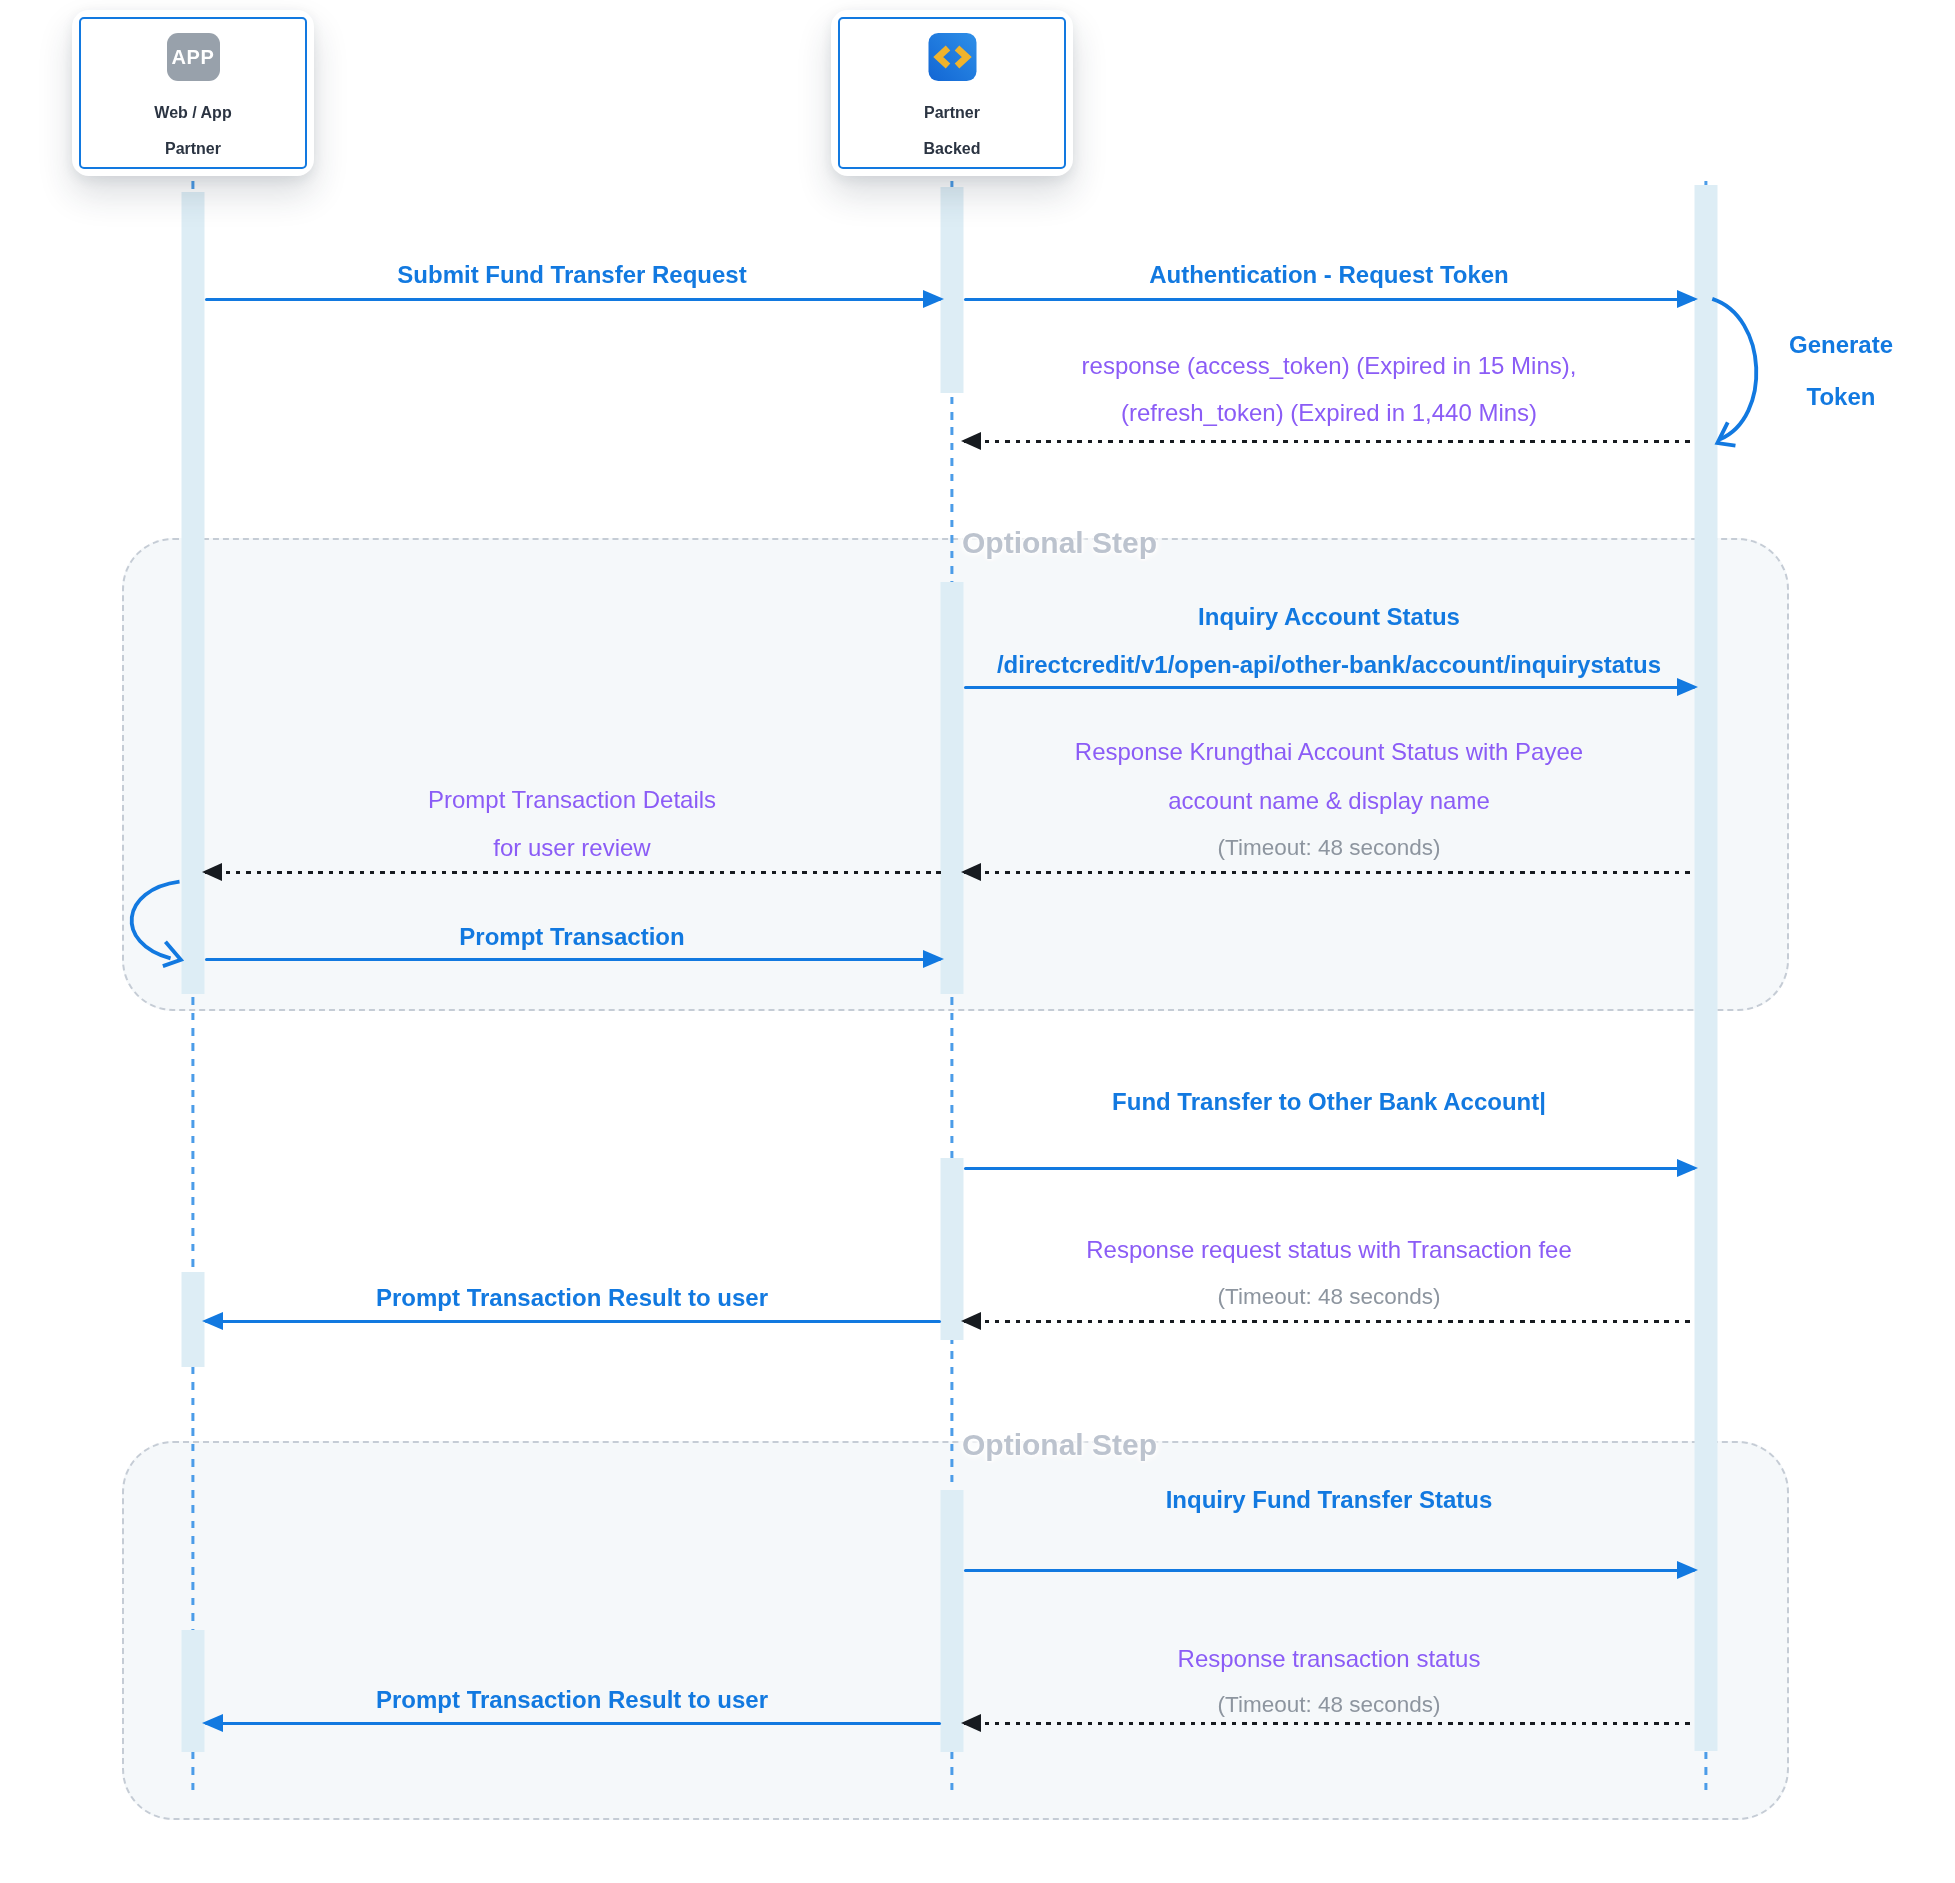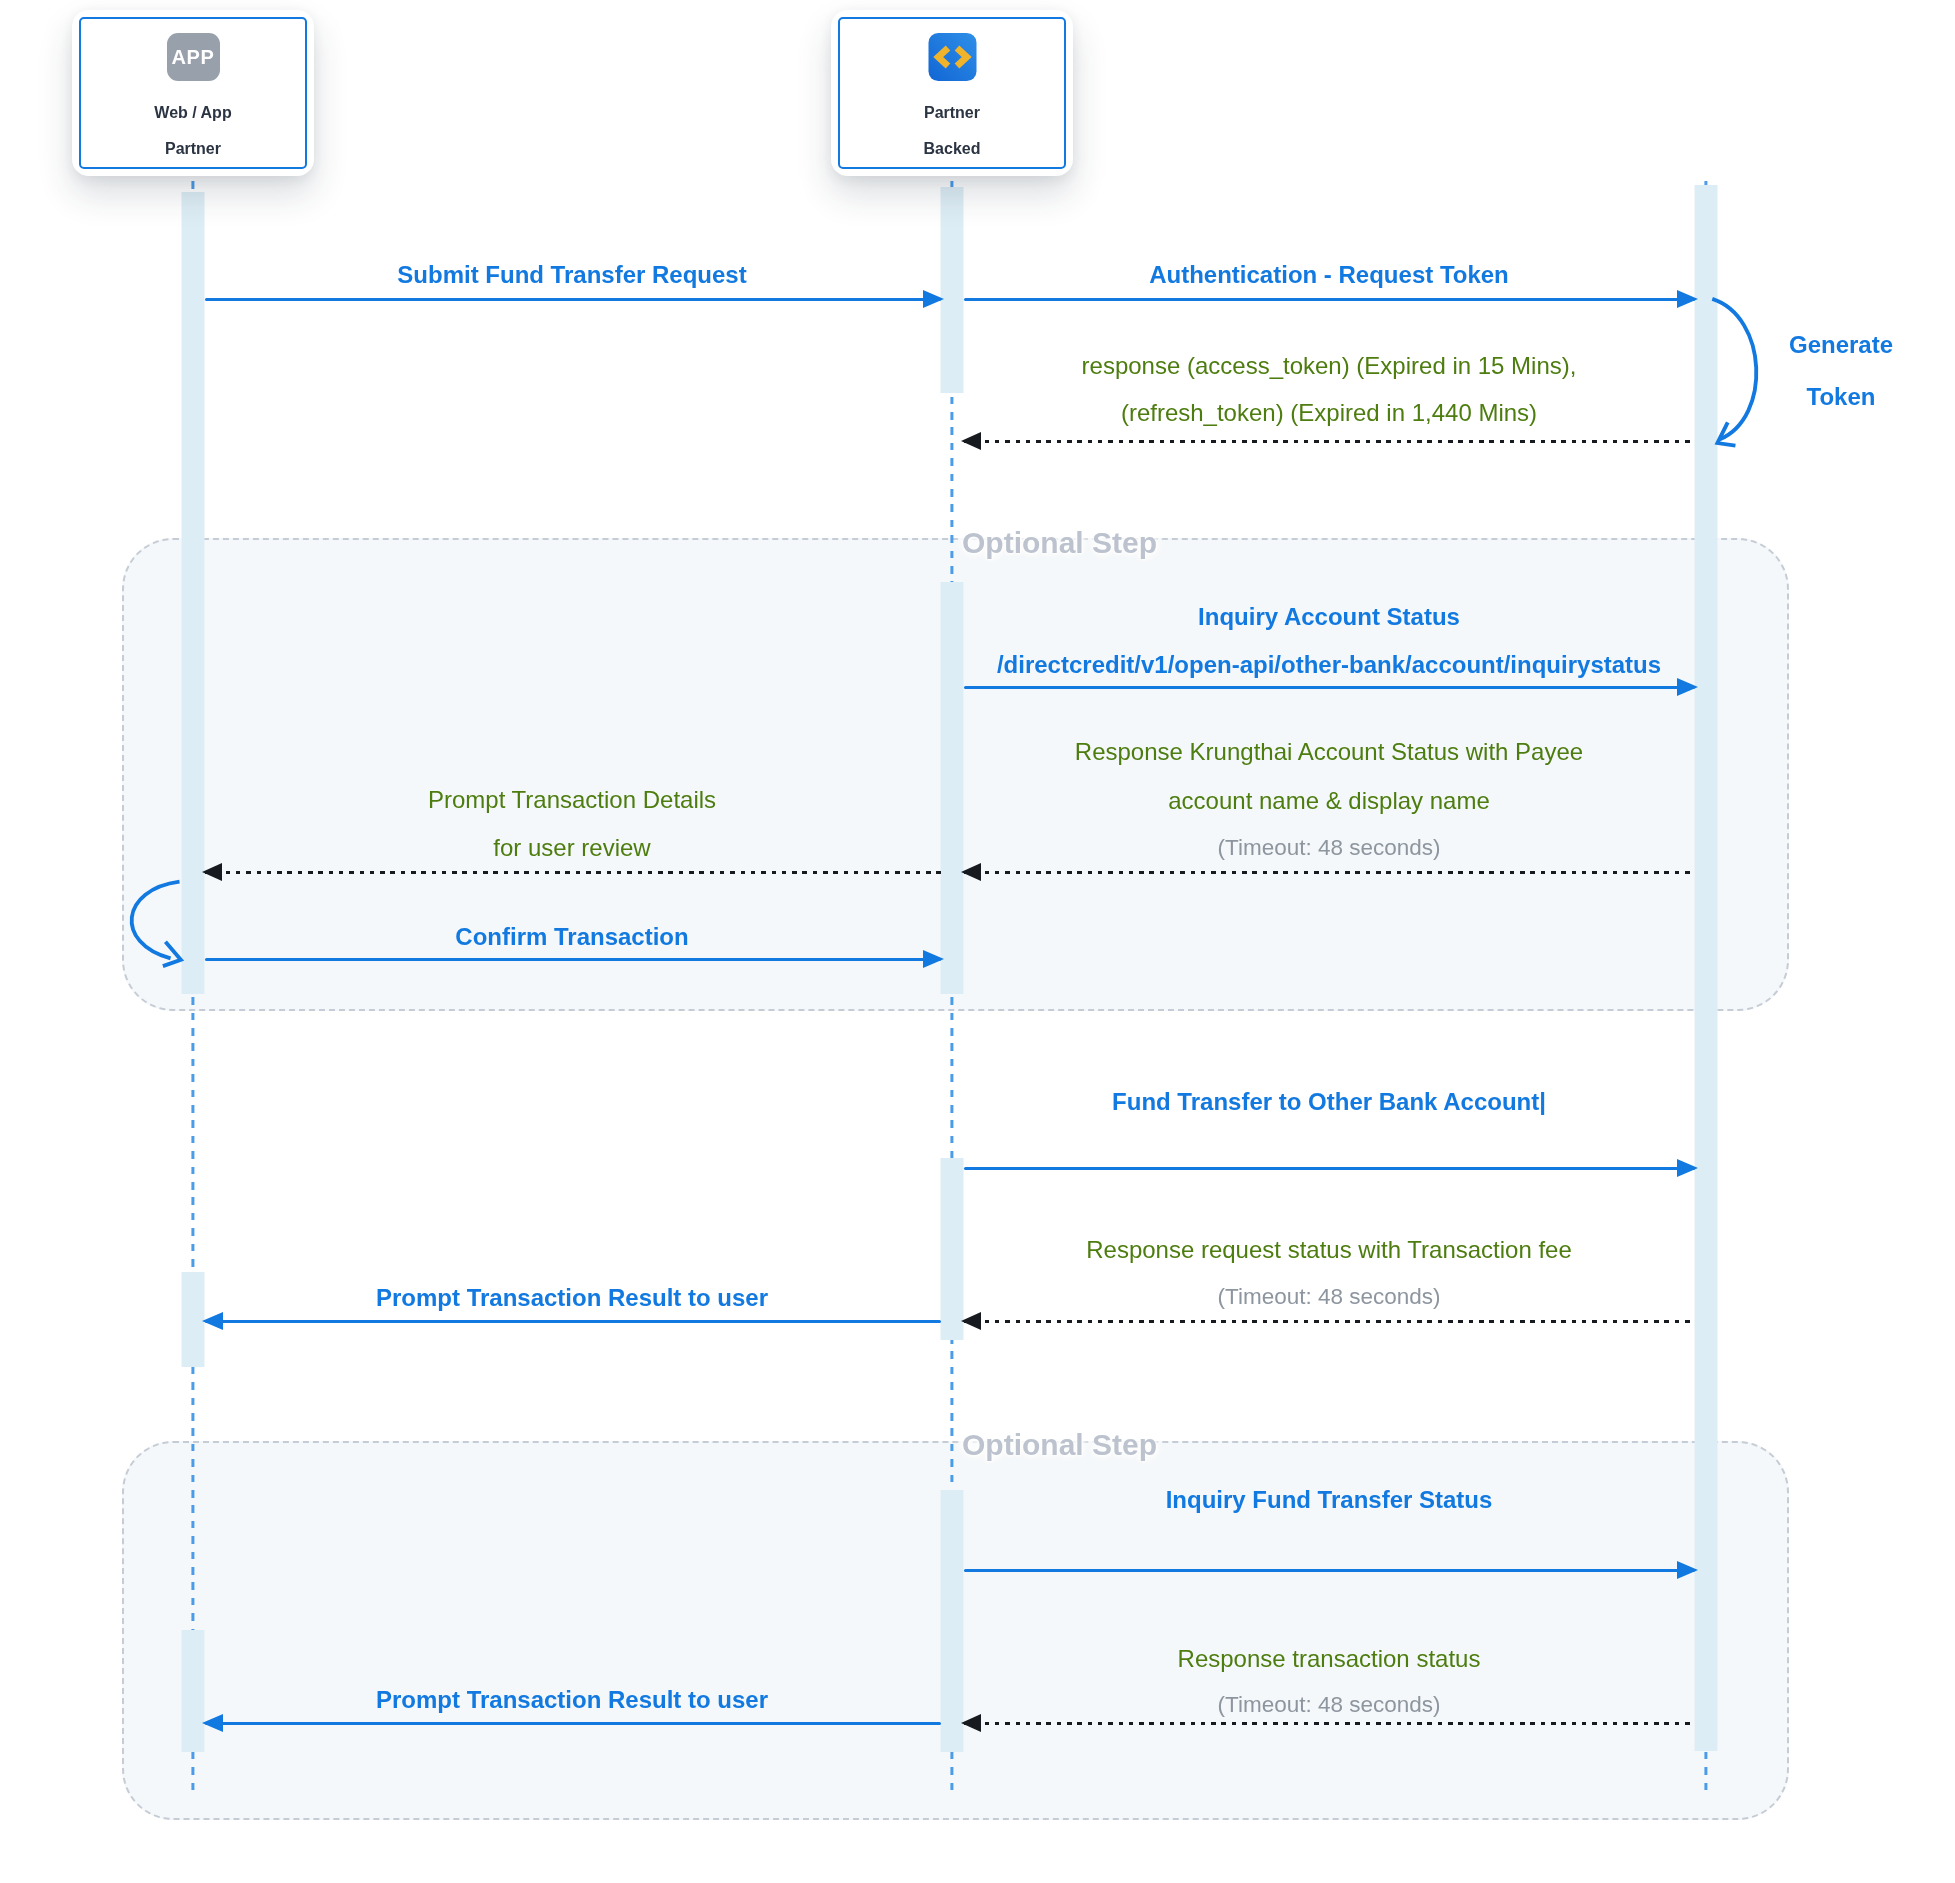--- a/index.html
+++ b/index.html
@@ -35,21 +35,21 @@
   .optbox{
     position:absolute;background:#f5f8fa;border:2.6px dashed #c5ccd5;border-radius:51px;box-sizing:border-box;z-index:0;
   }
   .optlabel{
     position:absolute;font-weight:bold;font-size:30px;color:#bcc3ce;white-space:nowrap;z-index:5;
     text-shadow:0 0 3.9px #fff,0 0 6.4px #fff,0 0 10.3px #fff,0 0 14px #fff,1.3px 1.3px 2.6px #fff,-1.3px -1.3px 2.6px #fff;
   }
   
   .lbl{position:absolute;white-space:nowrap;z-index:4;transform:translateX(-50%);text-align:center;}
   .blue{color:#1279e0;font-weight:bold;font-size:24px;}
-  .dark{color:#4d7c0f;font-weight:normal;font-size:24px;}
+  .dark{color:#8b5cf6;font-weight:normal;font-size:24px;}
   .gray{color:#8d959f;font-weight:normal;font-size:22.5px;}
   
   .arrow{position:absolute;height:3.2px;background:#1279e0;z-index:3;border-radius:1.9px;}
   .arrow .head-r{position:absolute;right:-2.6px;top:-7.7px;width:0;height:0;
     border-left:21px solid #1279e0;border-top:9px solid transparent;border-bottom:9px solid transparent;}
   .arrow .head-l{position:absolute;left:-2.6px;top:-7.7px;width:0;height:0;
     border-right:21px solid #1279e0;border-top:9px solid transparent;border-bottom:9px solid transparent;}
   .dotted{position:absolute;height:3.2px;z-index:3;
     background:repeating-linear-gradient(90deg,#171b20 0 4.5px,transparent 4.5px 10.3px);}
   .dotted .head-l{position:absolute;left:-2.6px;top:-7.7px;width:0;height:0;
@@ -157,21 +157,21 @@
   <div class="lbl dark" style="left:572px;top:834px;">for user review</div>
   <div class="dotted" style="left:205px;top:871px;width:736px;">
       <i class="head-l"></i>
     </div>
 
   <svg class="loop-svg" style="left:104px;top:879px;" width="80" height="93" viewBox="0 0 125 145">
     <path d="M118 4 C 26 16, 16 100, 104 124" fill="none" stroke="#1279e0" stroke-width="6"></path>
     <polyline points="96,98 120,126 92,136" fill="none" stroke="#1279e0" stroke-width="6"></polyline>
   </svg>
 
-  <div class="lbl blue" style="left:572px;top:923px;">Confirm Transaction</div>
+  <div class="lbl blue" style="left:572px;top:923px;">Prompt Transaction</div>
   <div class="arrow" style="left:205px;top:958px;width:736px;">
       <i class="head-r"></i>
     </div>
 
   <div class="lbl blue" style="left:1329px;top:1088px;">Fund Transfer to Other Bank Account|</div>
   <div class="arrow" style="left:964px;top:1167px;width:731px;">
       <i class="head-r"></i>
     </div>
 
   <div class="lbl dark" style="left:1329px;top:1236px;">Response request status with Transaction fee</div>

